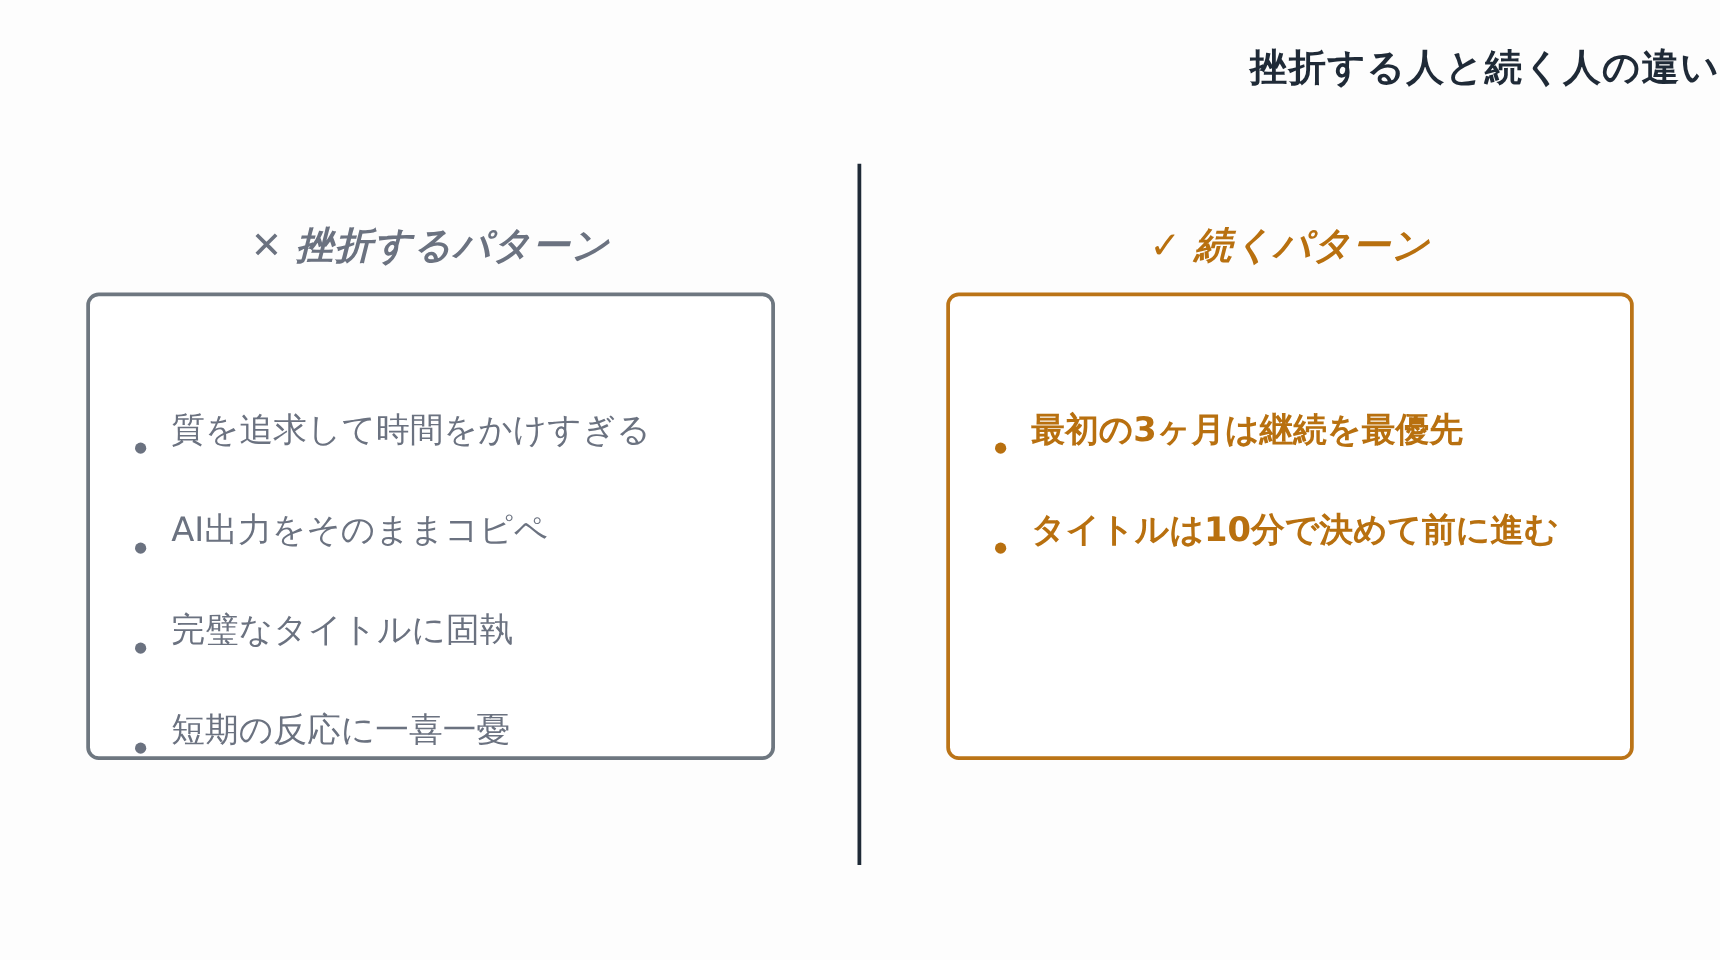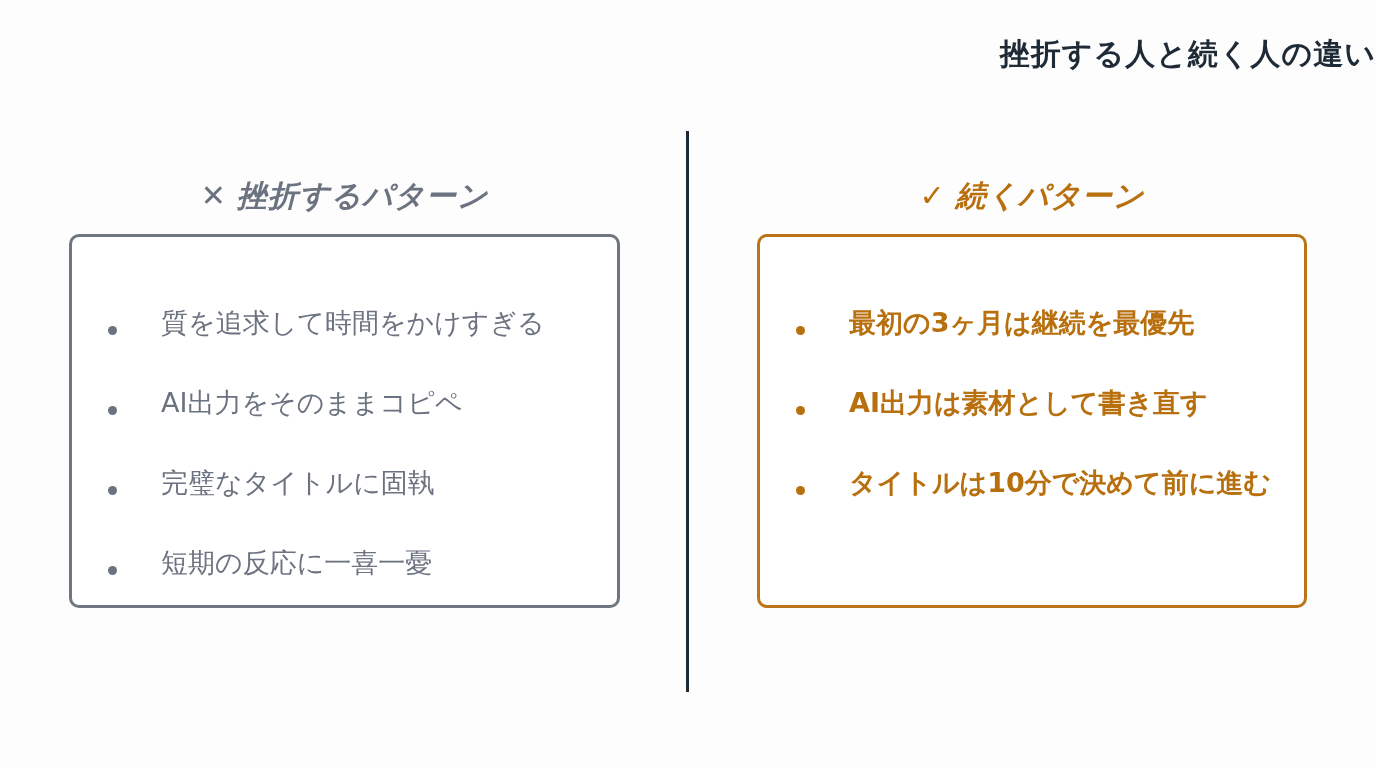--- a/index.html
+++ b/index.html
@@ -82,25 +82,24 @@
       list-style: none;
       margin: 0;
       padding: 0;
       position: absolute;
       top: 46px;
       left: 36px;
     }
     .item {
       height: 80px;
       display: flex;
-      align-items: center;
+      align-items: flex-end;
       font-size: 27px;
       line-height: 36px;
       white-space: nowrap;
-      gap: 24px;
     }
     .bullet {
       display: inline-block;
       width: 9px;
       height: 9px;
       border-radius: 50%;
       margin-top: 14px;
       margin-right: 20px;
       flex: 0 0 auto;
     }
@@ -148,22 +147,18 @@
   </div>
 
   <div class="box box-right">
     <ul class="item-list">
       <li class="item">
         <span class="bullet"></span>
         <span>最初の3ヶ月は継続を最優先</span>
       </li>
       <li class="item">
         <span class="bullet"></span>
-        <span>AI出力は素材として書き直す</span>
-      </li>
-      <li class="item">
-        <span class="bullet"></span>
         <span>タイトルは10分で決めて前に進む</span>
       </li>
     </ul>
   </div>
 
 </div>
 
 </body></html>

